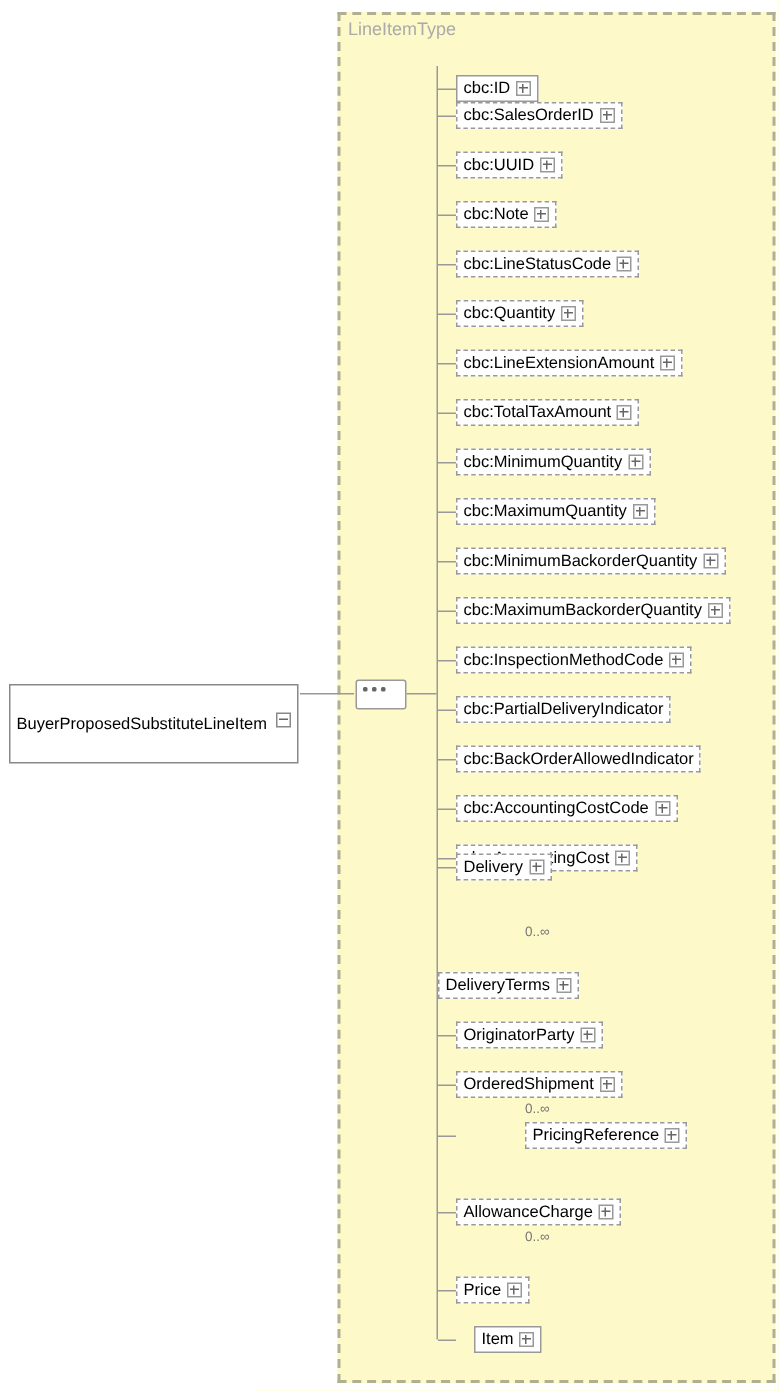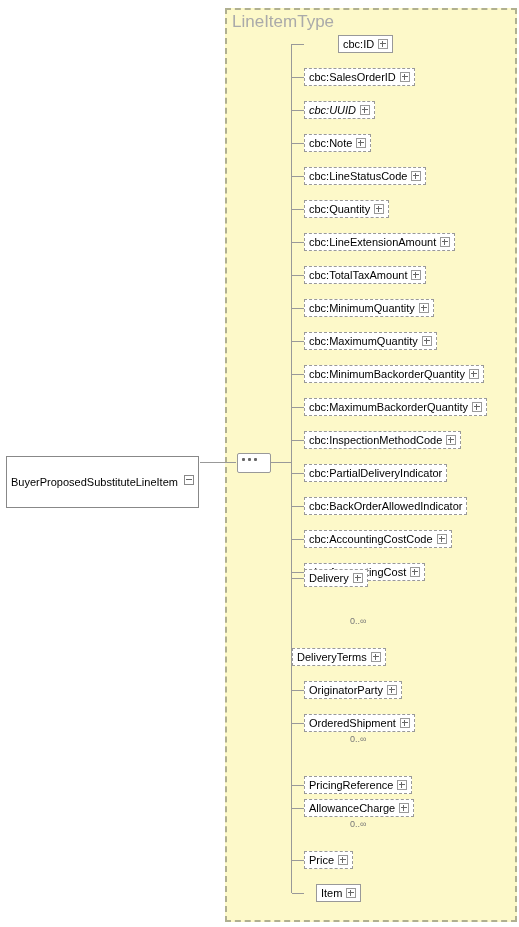--- a/index.html
+++ b/index.html
@@ -1,17 +1,17 @@
 <!DOCTYPE html>
 <html><head>
 <meta charset="utf-8">
 <style>
   body{margin:0;padding:0;font-family:Arial,Helvetica,sans-serif;font-size:11px;background:#fff;width:519px;height:927px;position:relative;overflow:hidden}
   .group-box{position:absolute;left:225px;top:8px;width:288px;height:910px;border:2px dashed #b0b090;background:#fdf9c9}
-  .group-label{position:absolute;left:232px;top:12px;color:#aaa;font-size:17px}
+  .group-label{position:absolute;left:232px;top:12px;color:#aaa;font-size:12px}
   .root-box{position:absolute;left:6px;top:456px;background:#fff;border:1px solid #888;padding:19px 4px;white-space:nowrap}
   .root-stem{position:absolute;top:462px;left:200px;width:36px;height:1px;background:#999}
   .seq-box{position:absolute;left:237px;top:453px;width:32px;height:18px;background:#fff;border:1px solid #999;border-radius:2px}
   .seq-dots{position:absolute;left:242px;top:458px;display:flex;gap:3px}
   .seq-dots span{width:3px;height:3px;background:#666;border-radius:1px}
   .seq-stem{position:absolute;left:271px;top:462px;width:20px;height:1px;background:#999}
   .vline{position:absolute;left:291px;width:1px;background:#999}
   .child{position:absolute;left:292px;height:18px;display:flex;align-items:center}
   .h{width:12px;height:1px;background:#999}
   .box{background:#fff;border:1px solid #999;padding:0 4px;height:16px;line-height:16px;white-space:nowrap;display:inline-flex;align-items:center}
@@ -40,35 +40,35 @@
 <div class="seq-box"></div>
 <div class="seq-dots">
     <span></span>
     <span></span>
     <span></span>
   </div>
 <div class="seq-stem"></div>
 <div class="vline" style="top:44px;height:849px"></div>
 
 <div id="children">
-    <div class="child" style="top: 35px; gap: 34px;">
+    <div class="child" style="top: 50px;">
       <div class="h"></div>
       <div class="box solid">
         <span>cbc:ID</span>
         <span class="exp"></span>
       </div>
     </div>
     <div class="child" style="top: 68px;">
       <div class="h"></div>
       <div class="box dash">
         <span>cbc:SalesOrderID</span>
         <span class="exp"></span>
       </div>
     </div>
-    <div class="child" style="top: 101px; font-style: italic;">
+    <div class="child" style="top: 101px;">
       <div class="h"></div>
       <div class="box dash">
         <span>cbc:UUID</span>
         <span class="exp"></span>
       </div>
     </div>
     <div class="child" style="top: 134px;">
       <div class="h"></div>
       <div class="box dash">
         <span>cbc:Note</span>
@@ -187,21 +187,21 @@
       </div>
     </div>
     <div class="child" style="top: 714px;">
       <div class="h"></div>
       <div class="box dash">
         <span>OrderedShipment</span>
         <span class="exp"></span>
       </div>
     </div>
     <div class="card" style="left: 350px; top: 734px;">0..∞</div>
-    <div class="child" style="top: 776px;">
+    <div class="child" style="top: 748px; gap: 46px;">
       <div class="h"></div>
       <div class="box dash">
         <span>PricingReference</span>
         <span class="exp"></span>
       </div>
     </div>
     <div class="child" style="top: 799px;">
       <div class="h"></div>
       <div class="box dash">
         <span>AllowanceCharge</span>

